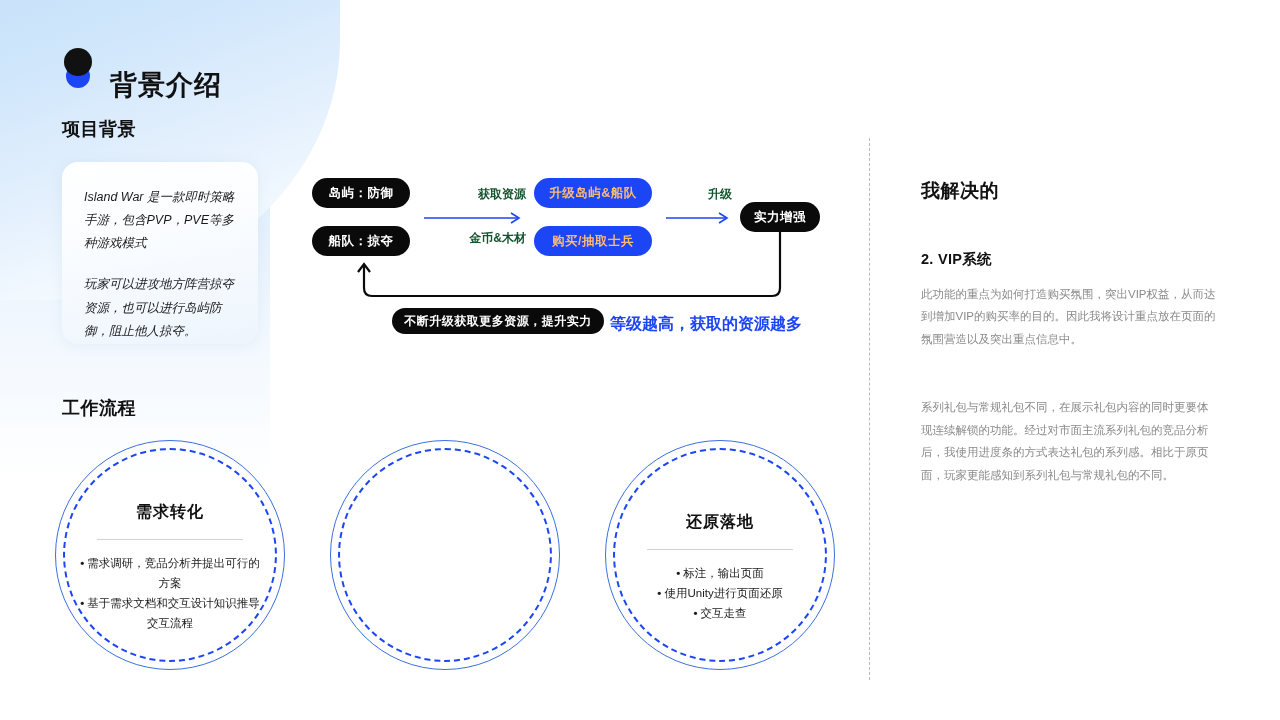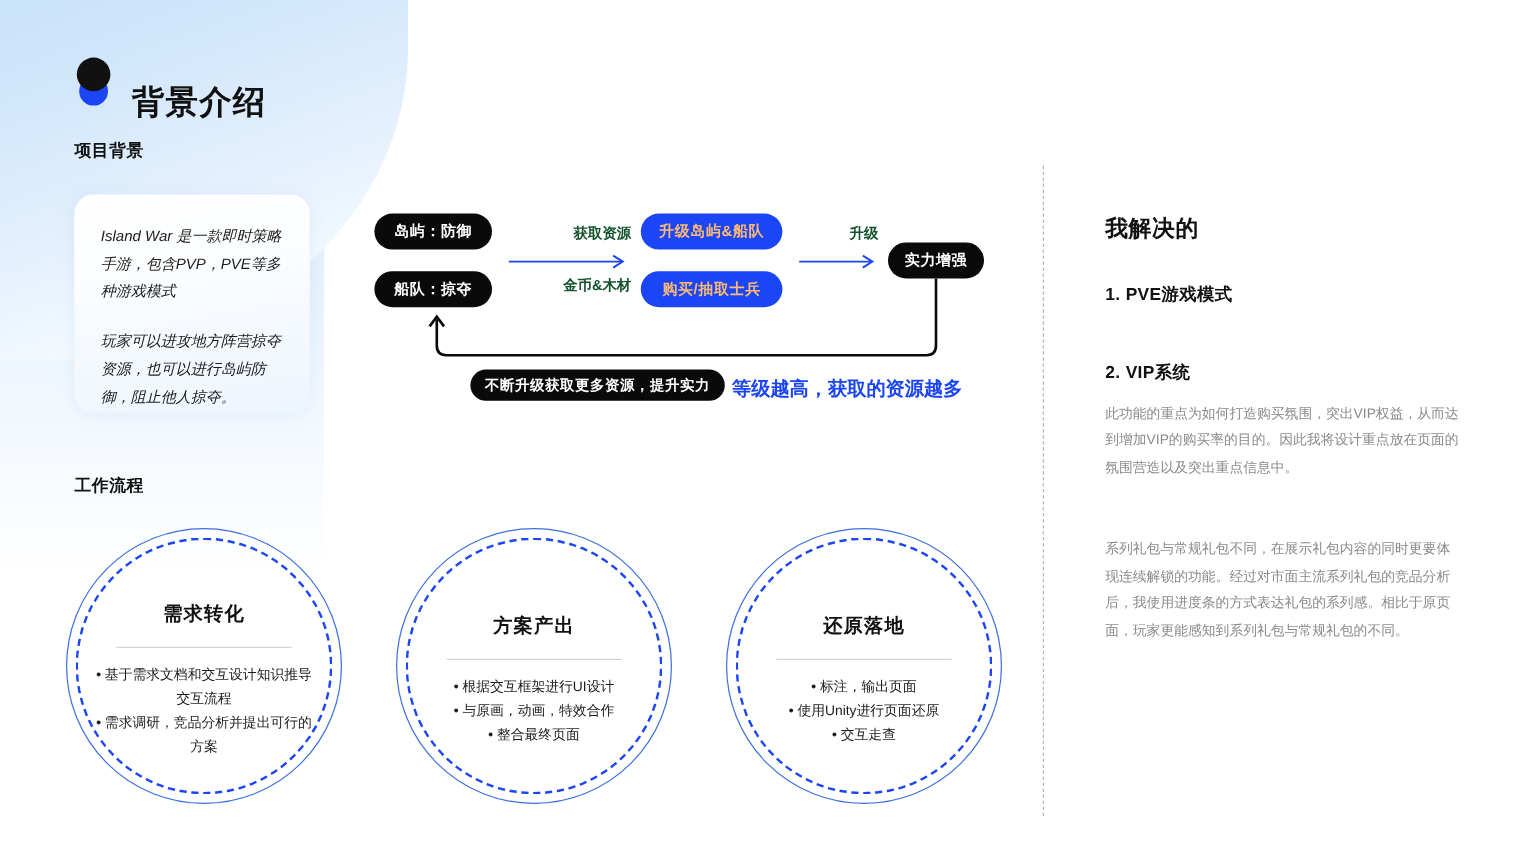--- a/index.html
+++ b/index.html
@@ -71,21 +71,21 @@
   #header-title {
     font-size: 27px;
     font-weight: 700;
     letter-spacing: 1px;
     color: #111111;
     margin-top: 35px;
   }
 
   
   .section-title {
-    font-size: 14px;
+    font-size: 18px;
     font-weight: 700;
     letter-spacing: 0.5px;
     color: #111111;
   }
   #project-bg-title { left: 62px; top: 117px; }
   #workflow-title   { left: 62px; top: 396px; }
 
   
   #intro-card {
     left: 62px;
@@ -326,38 +326,29 @@
 
 <div id="circles" class="layer">
 
   <div id="circle-0" class="circle-wrap">
     <div class="ring-outer"></div>
     <div class="ring-inner"></div>
     <div class="circle-content">
       <div class="circle-title">需求转化</div>
       <div class="circle-rule"></div>
       <ul class="circle-list">
+        <li>需求调研，竞品分析并提出可行的方案</li>
         <li>基于需求文档和交互设计知识推导交互流程</li>
-        <li>需求调研，竞品分析并提出可行的方案</li>
       </ul>
     </div>
   </div>
 
   <div id="circle-1" class="circle-wrap">
     <div class="ring-outer"></div>
     <div class="ring-inner"></div>
-    <div class="circle-content">
-      <div class="circle-title">方案产出</div>
-      <div class="circle-rule"></div>
-      <ul class="circle-list">
-        <li>根据交互框架进行UI设计</li>
-        <li>与原画，动画，特效合作</li>
-        <li>整合最终页面</li>
-      </ul>
-    </div>
   </div>
 
   <div id="circle-2" class="circle-wrap">
     <div class="ring-outer"></div>
     <div class="ring-inner"></div>
     <div class="circle-content">
       <div class="circle-title">还原落地</div>
       <div class="circle-rule"></div>
       <ul class="circle-list">
         <li>标注，输出页面</li>
@@ -368,21 +359,20 @@
   </div>
 
 </div>
 
 <div id="divider" class="layer"></div>
 
 <div id="right-panel" class="layer">
   <div id="right-title">我解决的</div>
 
   <div class="right-item">
-    <div class="right-item-title">1. PVE游戏模式</div>
   </div>
 
   <div class="right-item">
     <div class="right-item-title">2. VIP系统</div>
     <div class="right-item-body">此功能的重点为如何打造购买氛围，突出VIP权益，从而达到增加VIP的购买率的目的。因此我将设计重点放在页面的氛围营造以及突出重点信息中。</div>
   </div>
 
   <div class="right-item">
     <div class="right-item-body">系列礼包与常规礼包不同，在展示礼包内容的同时更要体现连续解锁的功能。经过对市面主流系列礼包的竞品分析后，我使用进度条的方式表达礼包的系列感。相比于原页面，玩家更能感知到系列礼包与常规礼包的不同。</div>
   </div>

